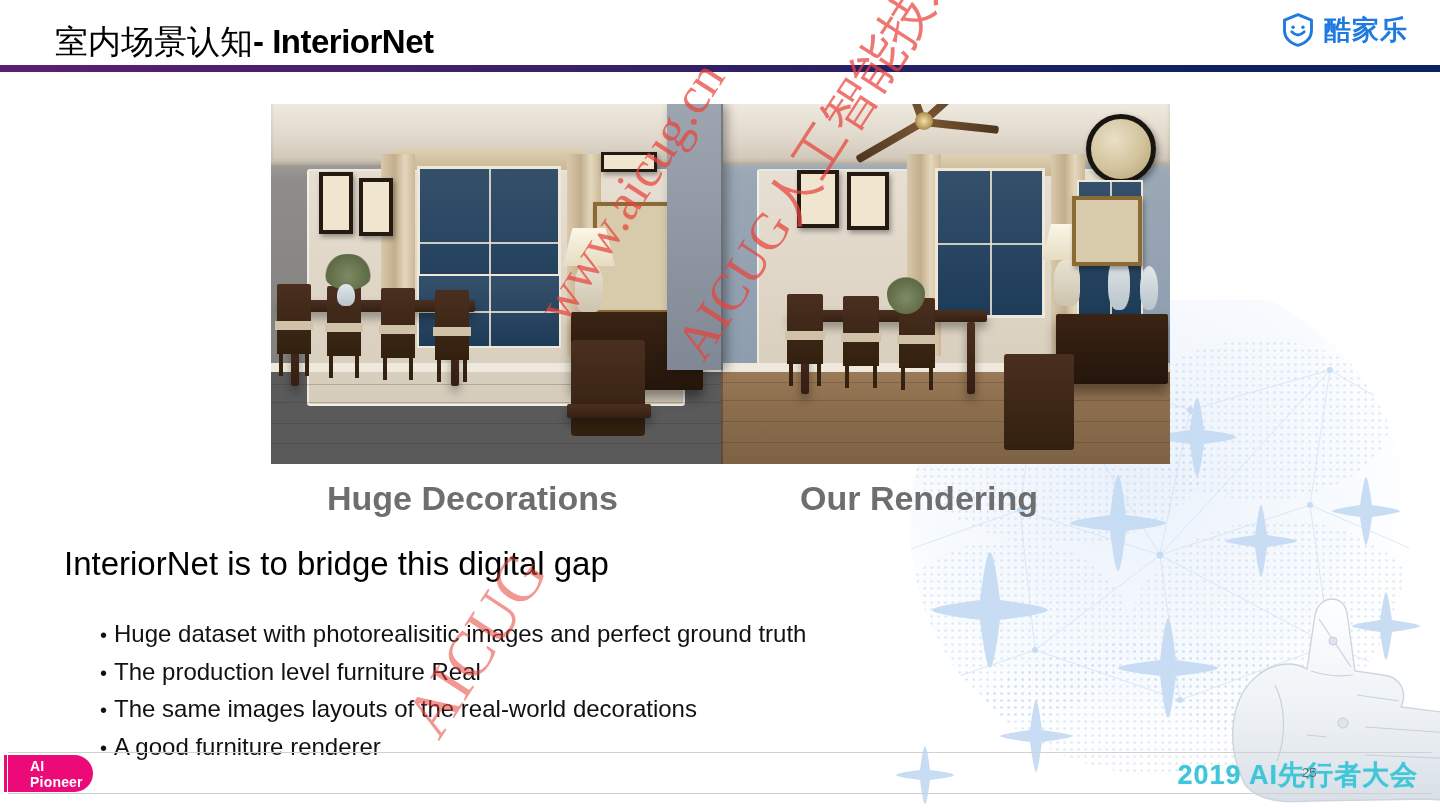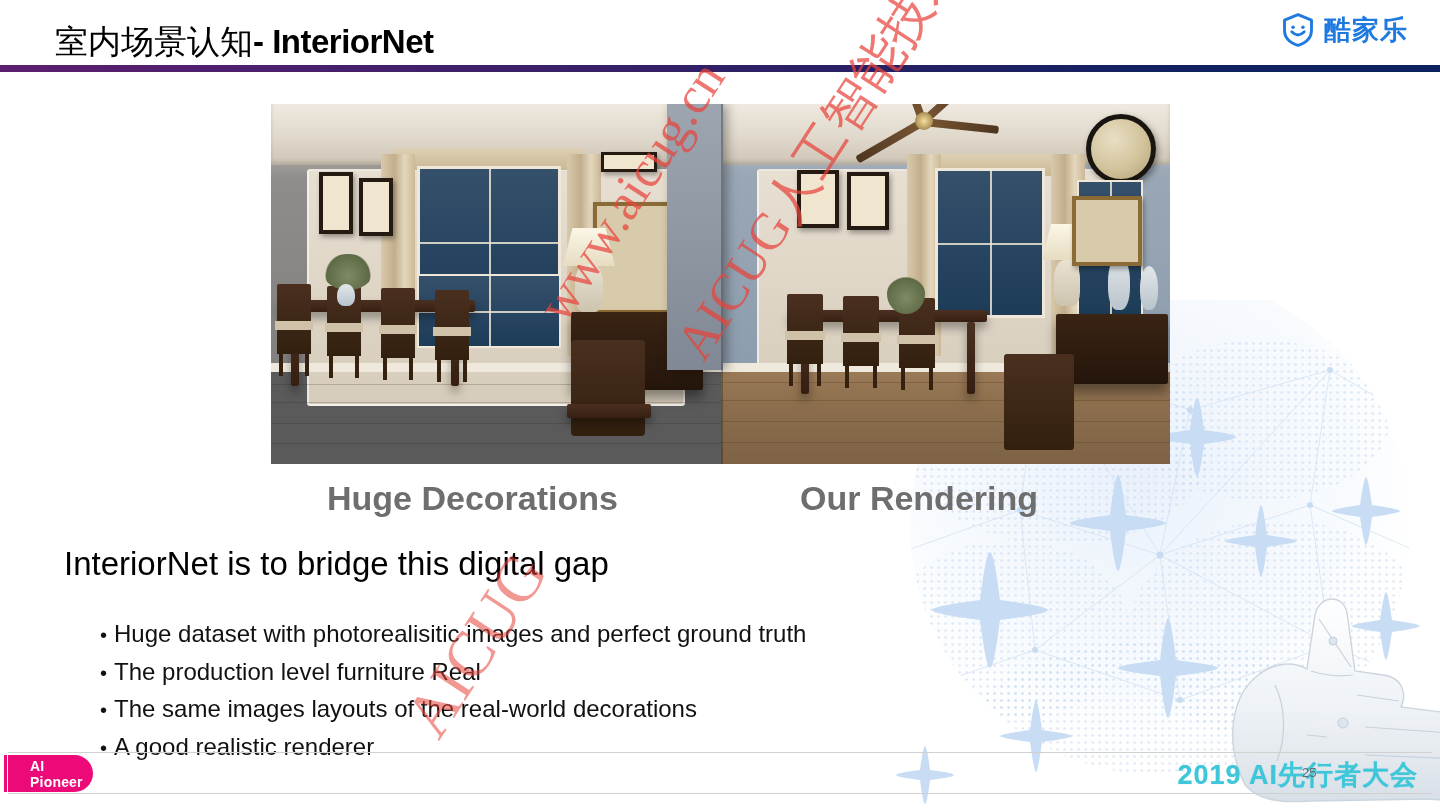--- a/index.html
+++ b/index.html
@@ -555,21 +555,21 @@
 
   <div class="caption cap-left">Huge Decorations</div>
   <div class="caption cap-right">Our Rendering</div>
 
   <div class="lead">InteriorNet is to bridge this digital gap</div>
 
   <ul class="bullets">
     <li><span class="dot">•</span><span>Huge dataset with photorealisitic images and perfect ground truth</span></li>
     <li><span class="dot">•</span><span>The production level furniture Real</span></li>
     <li><span class="dot">•</span><span>The same images layouts of the real-world decorations</span></li>
-    <li><span class="dot">•</span><span>A good realistic renderer</span></li>
+    <li><span class="dot">•</span><span>A good furniture renderer</span></li>
   </ul>
 
   <div class="wm wm-url">www.aicug.cn</div>
   <div class="wm wm-cn">AICUG人工智能技术社区</div>
   <div class="wm wm-aicug">AICUG</div>
 
   <div class="footer-rule"></div>
   <div class="footer-rule2"></div>
   <div class="badge-bar"></div>
   <div class="badge">

